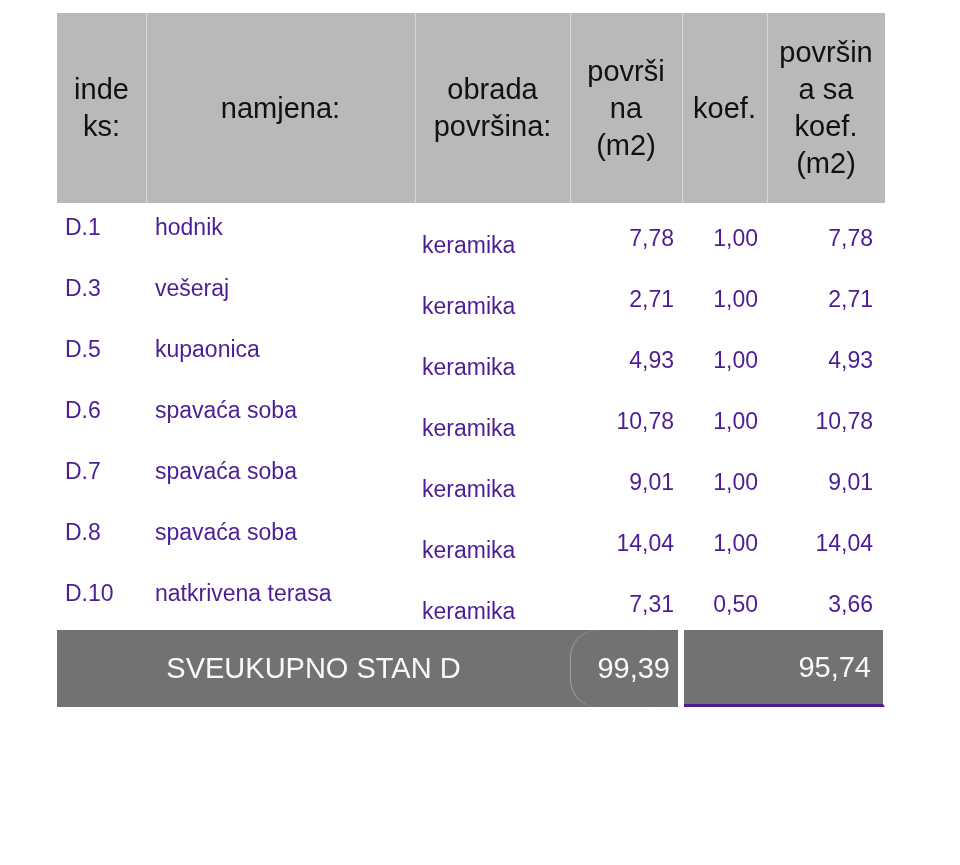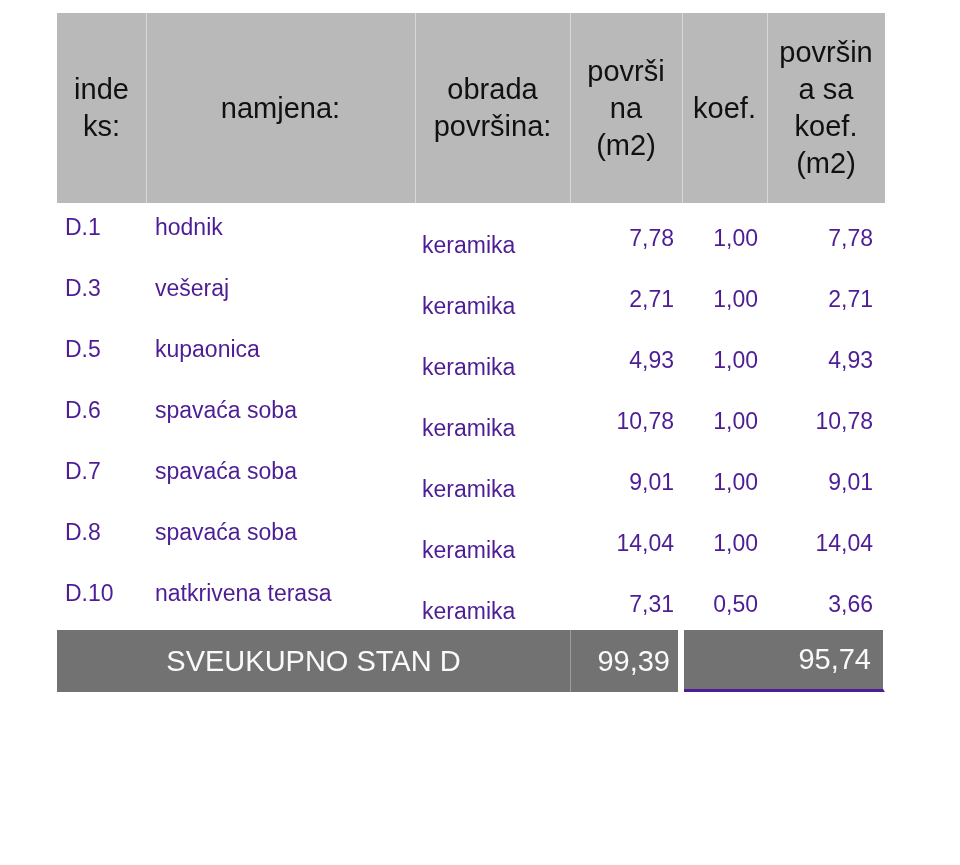--- a/index.html
+++ b/index.html
@@ -49,21 +49,21 @@
   td.c-index  { vertical-align: top; padding: 6px 0 0 8px; }
   td.c-name   { vertical-align: top; padding: 6px 0 0 9px; white-space: pre-line; }
   td.c-finish { vertical-align: top; padding: 24px 0 0 7px; }
   td.c-area     { vertical-align: bottom; text-align: right; padding: 0 8px 7px 0; }
   td.c-coef     { vertical-align: bottom; text-align: right; padding: 0 9px 7px 0; }
   td.c-areacoef { vertical-align: bottom; text-align: right; padding: 0 12px 7px 0; }
 
   .total-bar {
     display: flex;
     width: 828px;
-    height: 62px;
+    height: 77px;
     margin-left: 57px;
   }
   .total-left {
     width: 621px;
     background: var(--footer-bg, #727272);
     display: flex;
     align-items: stretch;
     color: var(--footer-text, #fafafa);
     font-size: 29px;
   }
@@ -73,20 +73,21 @@
     align-items: center;
     justify-content: center;
   }
   .total-area {
     flex: 1;
     display: flex;
     align-items: center;
     justify-content: flex-end;
     padding-right: 8px;
     box-shadow: inset 1px 0 0 rgba(255,255,255,0.3);
+    border-radius: 27px;
   }
   .total-gap { width: 6px; background: #ffffff; }
   .total-right {
     flex: 1;
     background: var(--footer-bg, #727272);
     color: var(--footer-text, #fafafa);
     font-size: 29px;
     display: flex;
     align-items: center;
     justify-content: flex-end;

